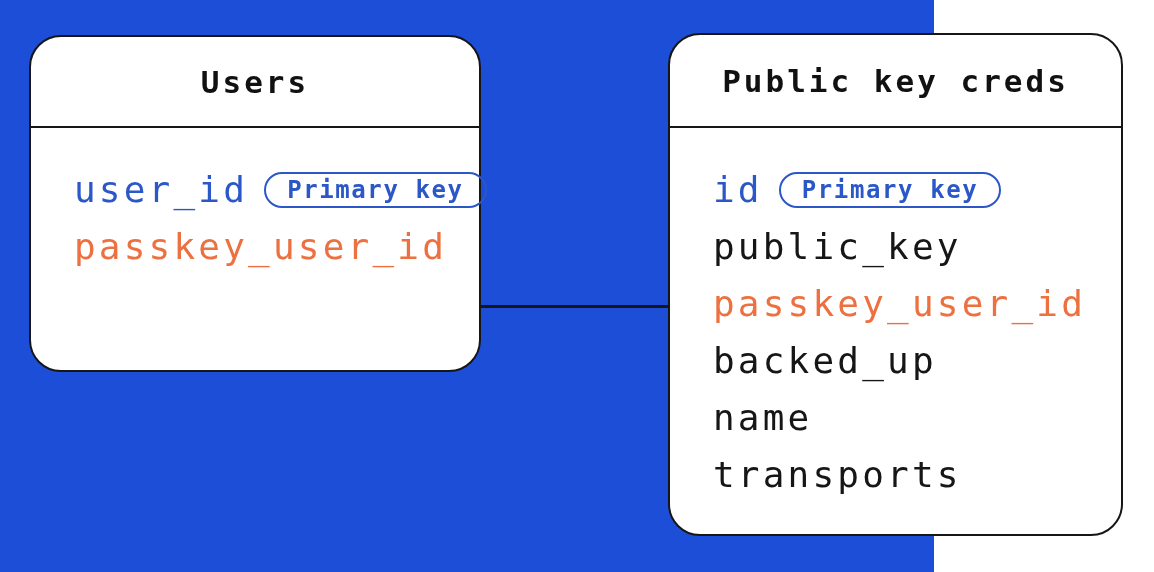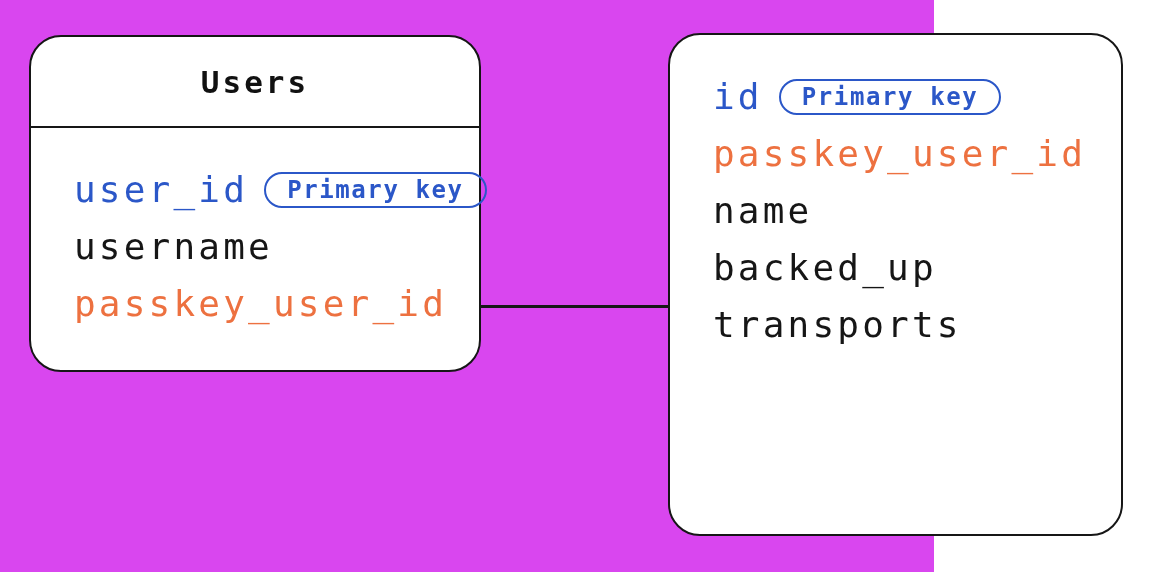--- a/index.html
+++ b/index.html
@@ -10,21 +10,21 @@
   body {
     width: 1154px;
     height: 572px;
     font-family: "DejaVu Sans Mono", monospace;
     overflow: hidden;
   }
   .canvas {
     position: relative;
     width: 934px;
     height: 572px;
-    background: #d946ef;
+    background: #1d4ed8;
   }
   .table-box {
     position: absolute;
     background: #ffffff;
     border: 2.5px solid #161616;
     border-radius: 32px;
     box-sizing: border-box;
   }
   .table-box.users {
     left: 29px;
@@ -98,44 +98,45 @@
 <div class="canvas">
 
   <div class="table-box users">
     <div class="table-title">Users</div>
     <div class="table-body">
       <div class="field-row">
         <span class="field-name" data-color="blue">user_id</span>
         <span class="pk-badge">Primary key</span>
       </div>
       <div class="field-row">
-        <span class="field-name" data-color="black">username</span>
-      </div>
-      <div class="field-row">
         <span class="field-name" data-color="orange">passkey_user_id</span>
       </div>
     </div>
   </div>
 
   <div class="connector"></div>
 
   <div class="table-box creds">
+    <div class="table-title">Public key creds</div>
     <div class="table-body">
       <div class="field-row">
         <span class="field-name" data-color="blue">id</span>
         <span class="pk-badge">Primary key</span>
       </div>
       <div class="field-row">
+        <span class="field-name" data-color="black">public_key</span>
+      </div>
+      <div class="field-row">
         <span class="field-name" data-color="orange">passkey_user_id</span>
       </div>
       <div class="field-row">
-        <span class="field-name" data-color="black">name</span>
+        <span class="field-name" data-color="black">backed_up</span>
       </div>
       <div class="field-row">
-        <span class="field-name" data-color="black">backed_up</span>
+        <span class="field-name" data-color="black">name</span>
       </div>
       <div class="field-row">
         <span class="field-name" data-color="black">transports</span>
       </div>
     </div>
   </div>
 
 </div>
 
 </body></html>

